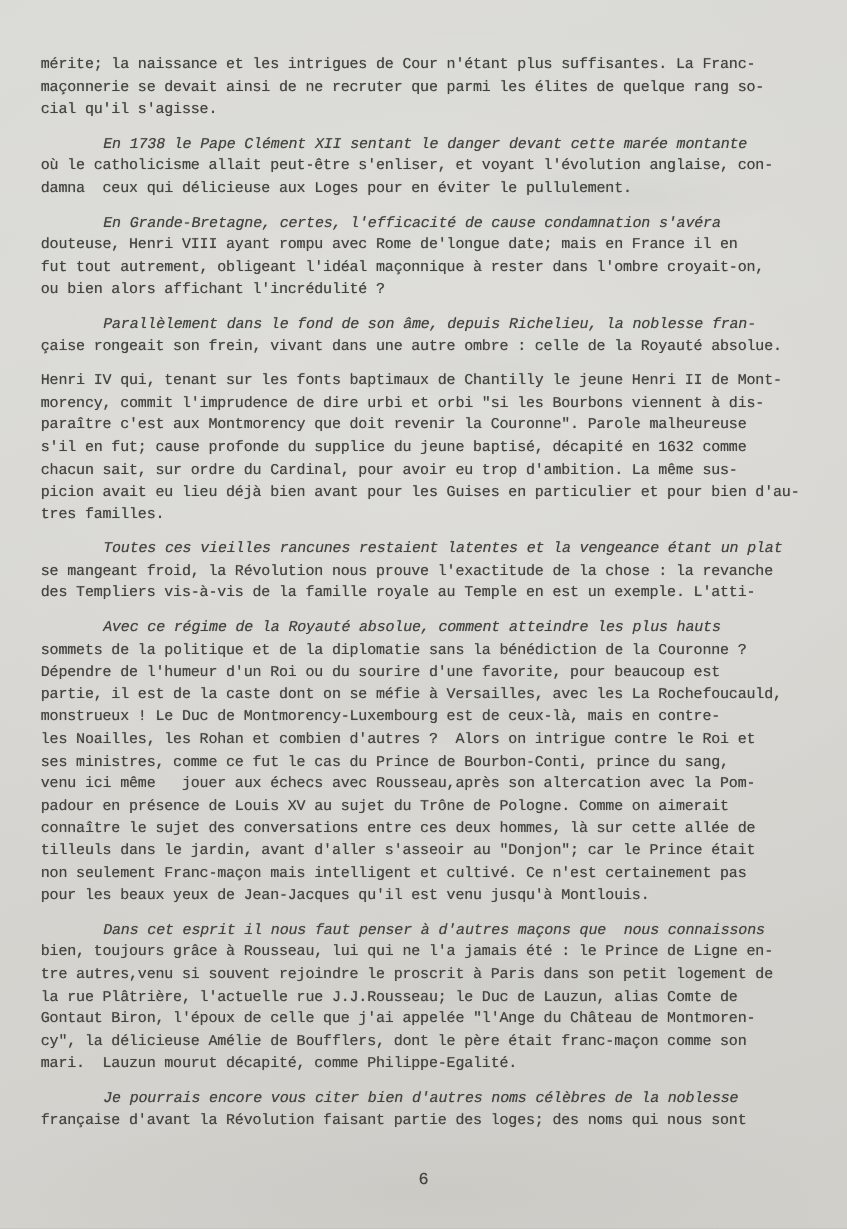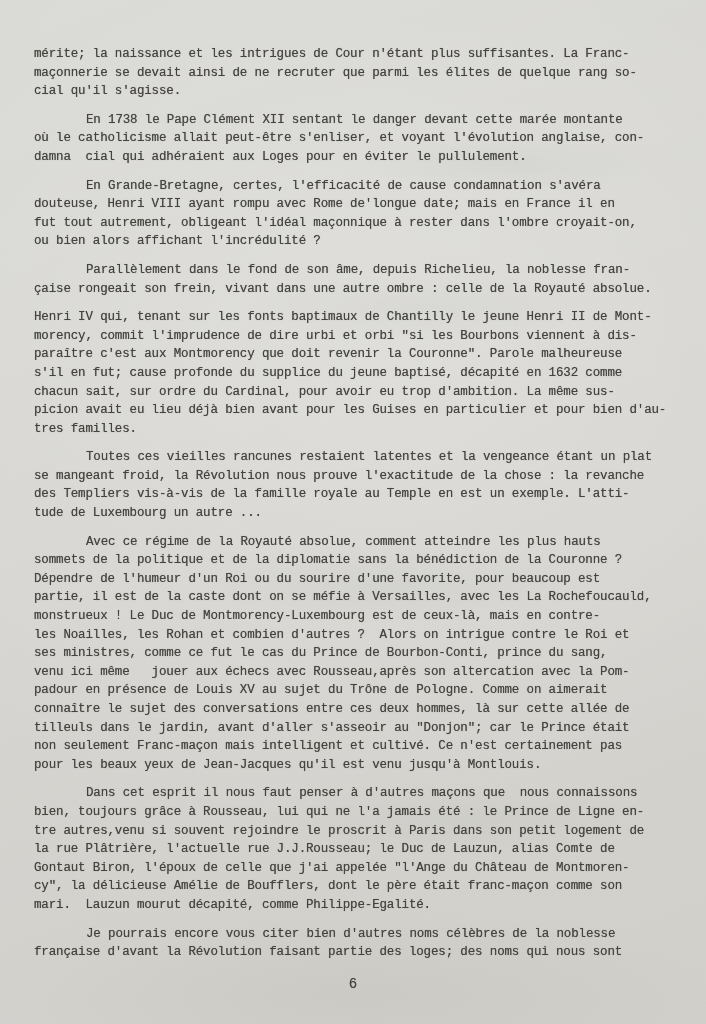--- a/index.html
+++ b/index.html
@@ -43,20 +43,21 @@
   }
   .line {
     white-space: pre;
     font-size: 12.5px;
     line-height: 18.6px;
     letter-spacing: -0.15px;
     text-shadow: 0 0 0.7px rgba(68,67,62,0.65);
   }
   .line.indent {
     padding-left: 52px;
+    font-style: italic;
   }
   .page-footer {
     position: absolute;
     left: 0;
     top: 976px;
     width: 100%;
     text-align: center;
     font-size: 14px;
     text-shadow: 0 0 0.7px rgba(68,67,62,0.6);
   }
@@ -67,21 +68,21 @@
 <div class="scan-page">
   <div class="page-text">
       <div class="para">
         <div class="line">mérite; la naissance et les intrigues de Cour n'étant plus suffisantes. La Franc-</div>
         <div class="line">maçonnerie se devait ainsi de ne recruter que parmi les élites de quelque rang so-</div>
         <div class="line">cial qu'il s'agisse.</div>
       </div>
       <div class="para">
         <div class="line indent">En 1738 le Pape Clément XII sentant le danger devant cette marée montante</div>
         <div class="line">où le catholicisme allait peut-être s'enliser, et voyant l'évolution anglaise, con-</div>
-        <div class="line">damna  cial qui adhéraient aux Loges pour en éviter le pullulement.</div>
+        <div class="line">damna  ceux qui délicieuse aux Loges pour en éviter le pullulement.</div>
       </div>
       <div class="para">
         <div class="line indent">En Grande-Bretagne, certes, l'efficacité de cause condamnation s'avéra</div>
         <div class="line">douteuse, Henri VIII ayant rompu avec Rome de'longue date; mais en France il en</div>
         <div class="line">fut tout autrement, obligeant l'idéal maçonnique à rester dans l'ombre croyait-on,</div>
         <div class="line">ou bien alors affichant l'incrédulité ?</div>
       </div>
       <div class="para">
         <div class="line indent">Parallèlement dans le fond de son âme, depuis Richelieu, la noblesse fran-</div>
         <div class="line">çaise rongeait son frein, vivant dans une autre ombre : celle de la Royauté absolue.</div>
@@ -92,21 +93,20 @@
         <div class="line">paraître c'est aux Montmorency que doit revenir la Couronne". Parole malheureuse</div>
         <div class="line">s'il en fut; cause profonde du supplice du jeune baptisé, décapité en 1632 comme</div>
         <div class="line">chacun sait, sur ordre du Cardinal, pour avoir eu trop d'ambition. La même sus-</div>
         <div class="line">picion avait eu lieu déjà bien avant pour les Guises en particulier et pour bien d'au-</div>
         <div class="line">tres familles.</div>
       </div>
       <div class="para">
         <div class="line indent">Toutes ces vieilles rancunes restaient latentes et la vengeance étant un plat</div>
         <div class="line">se mangeant froid, la Révolution nous prouve l'exactitude de la chose : la revanche</div>
         <div class="line">des Templiers vis-à-vis de la famille royale au Temple en est un exemple. L'atti-</div>
-        <div class="line">tude de Luxembourg un autre ...</div>
       </div>
       <div class="para">
         <div class="line indent">Avec ce régime de la Royauté absolue, comment atteindre les plus hauts</div>
         <div class="line">sommets de la politique et de la diplomatie sans la bénédiction de la Couronne ?</div>
         <div class="line">Dépendre de l'humeur d'un Roi ou du sourire d'une favorite, pour beaucoup est</div>
         <div class="line">partie, il est de la caste dont on se méfie à Versailles, avec les La Rochefoucauld,</div>
         <div class="line">monstrueux ! Le Duc de Montmorency-Luxembourg est de ceux-là, mais en contre-</div>
         <div class="line">les Noailles, les Rohan et combien d'autres ?  Alors on intrigue contre le Roi et</div>
         <div class="line">ses ministres, comme ce fut le cas du Prince de Bourbon-Conti, prince du sang,</div>
         <div class="line">venu ici même   jouer aux échecs avec Rousseau,après son altercation avec la Pom-</div>

